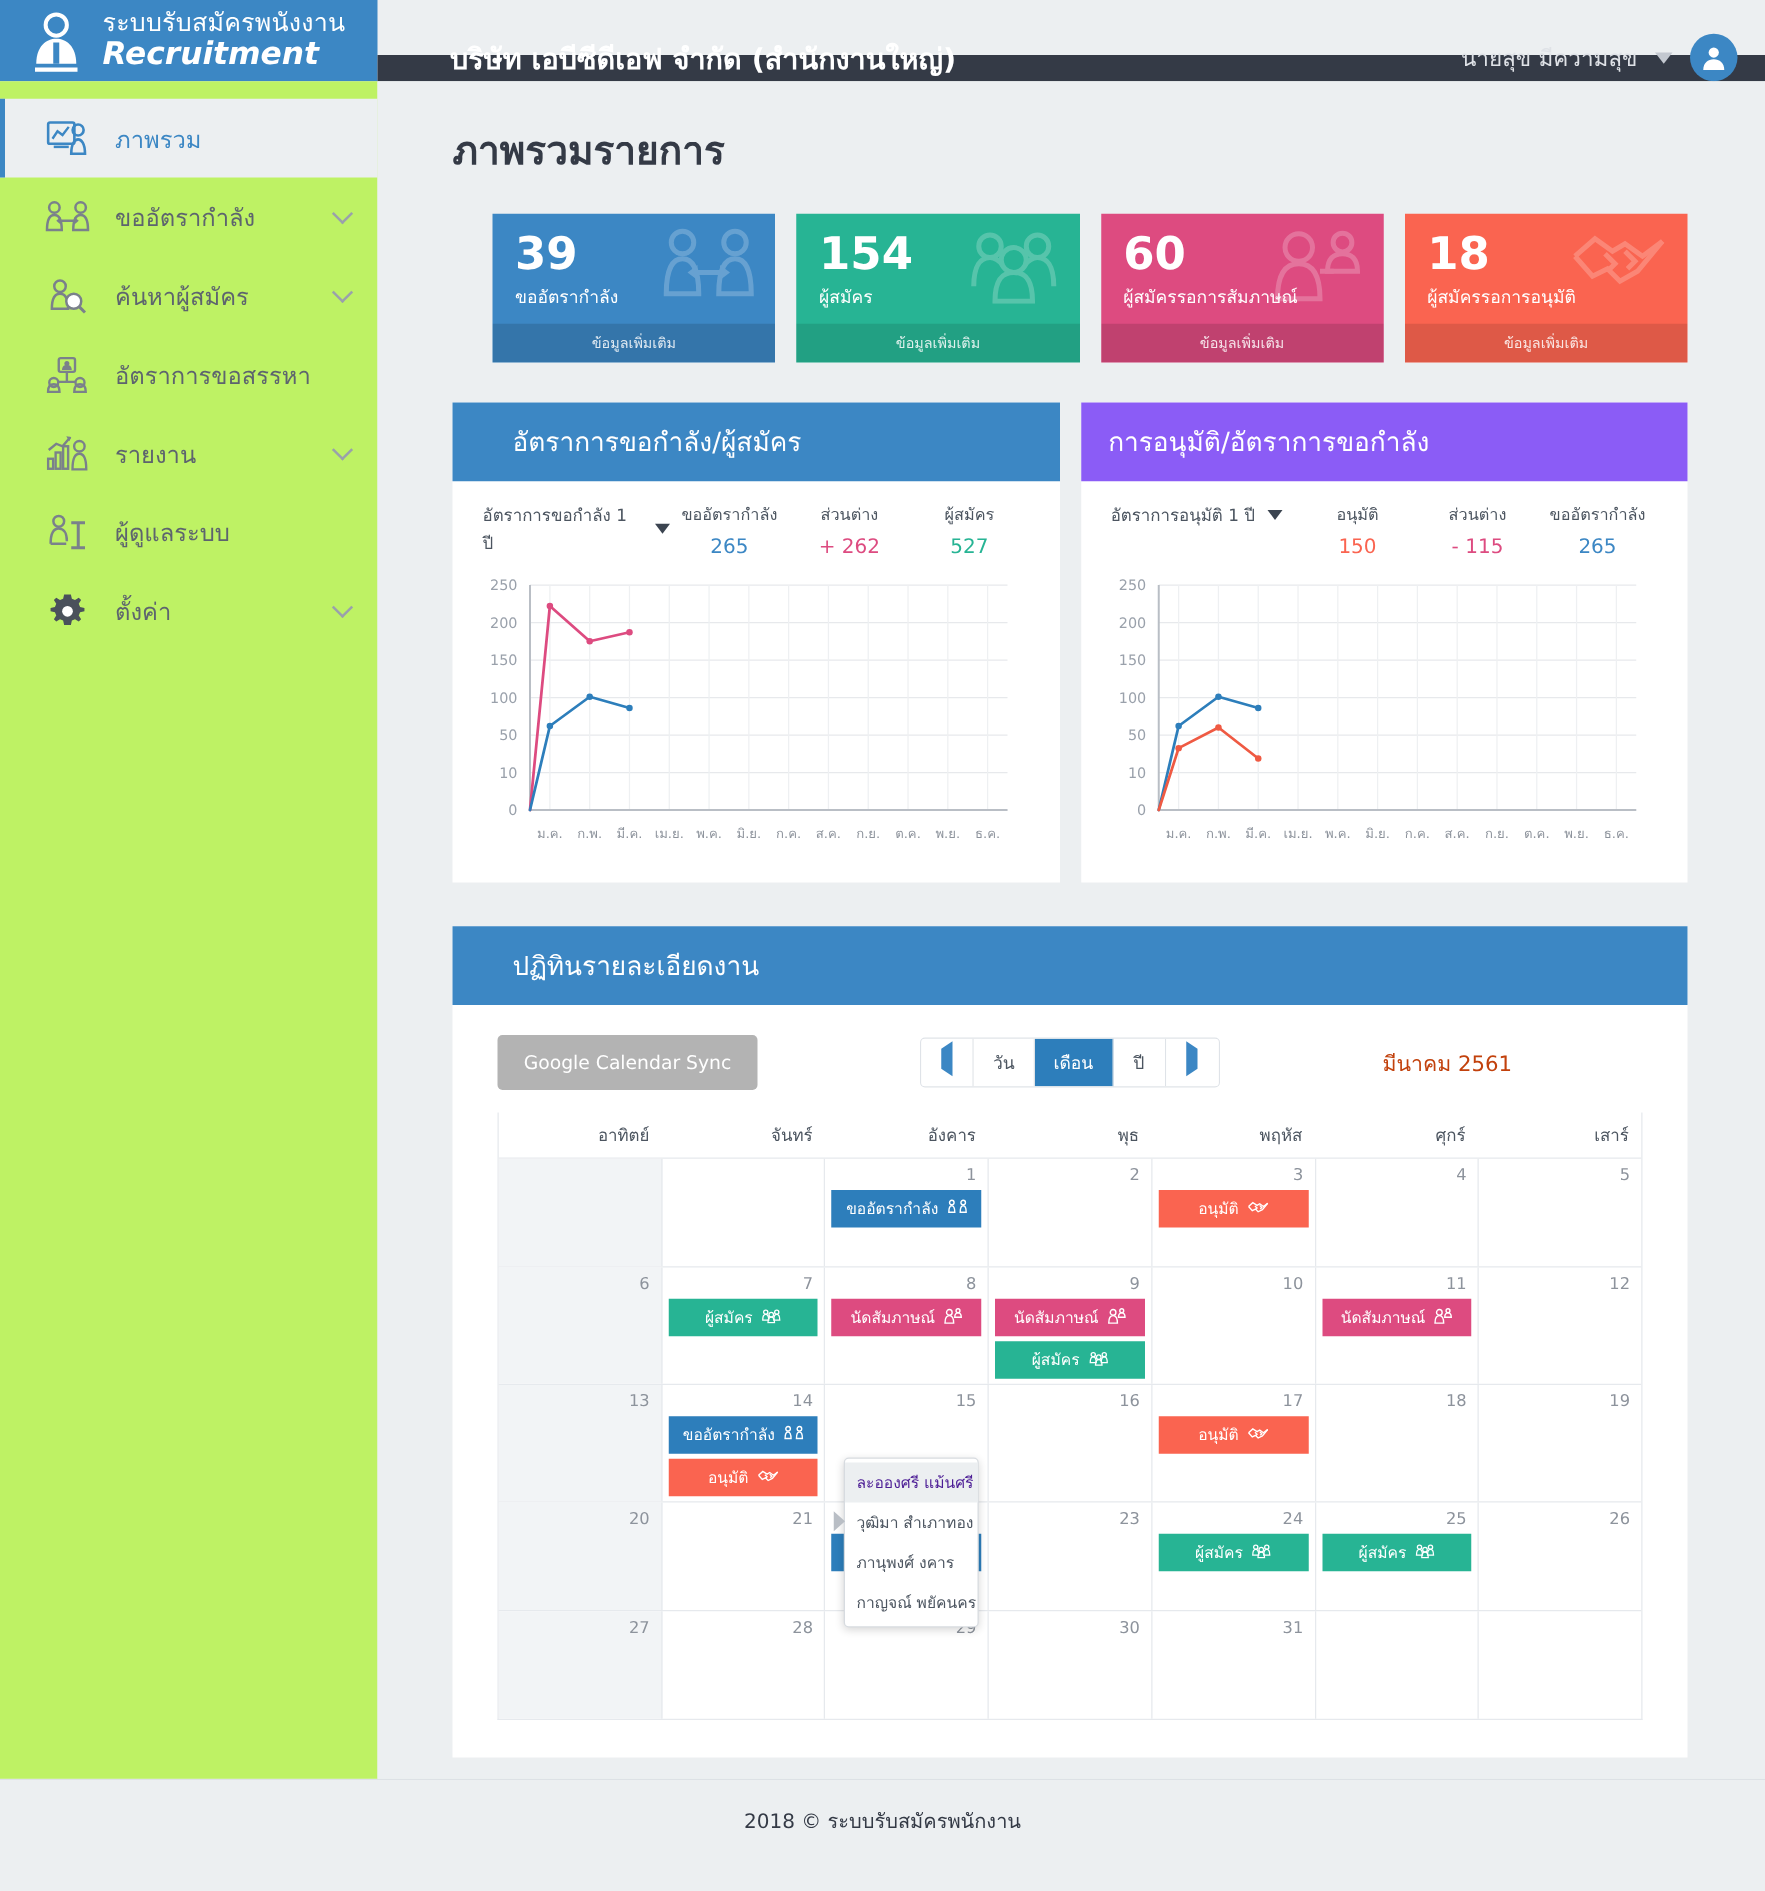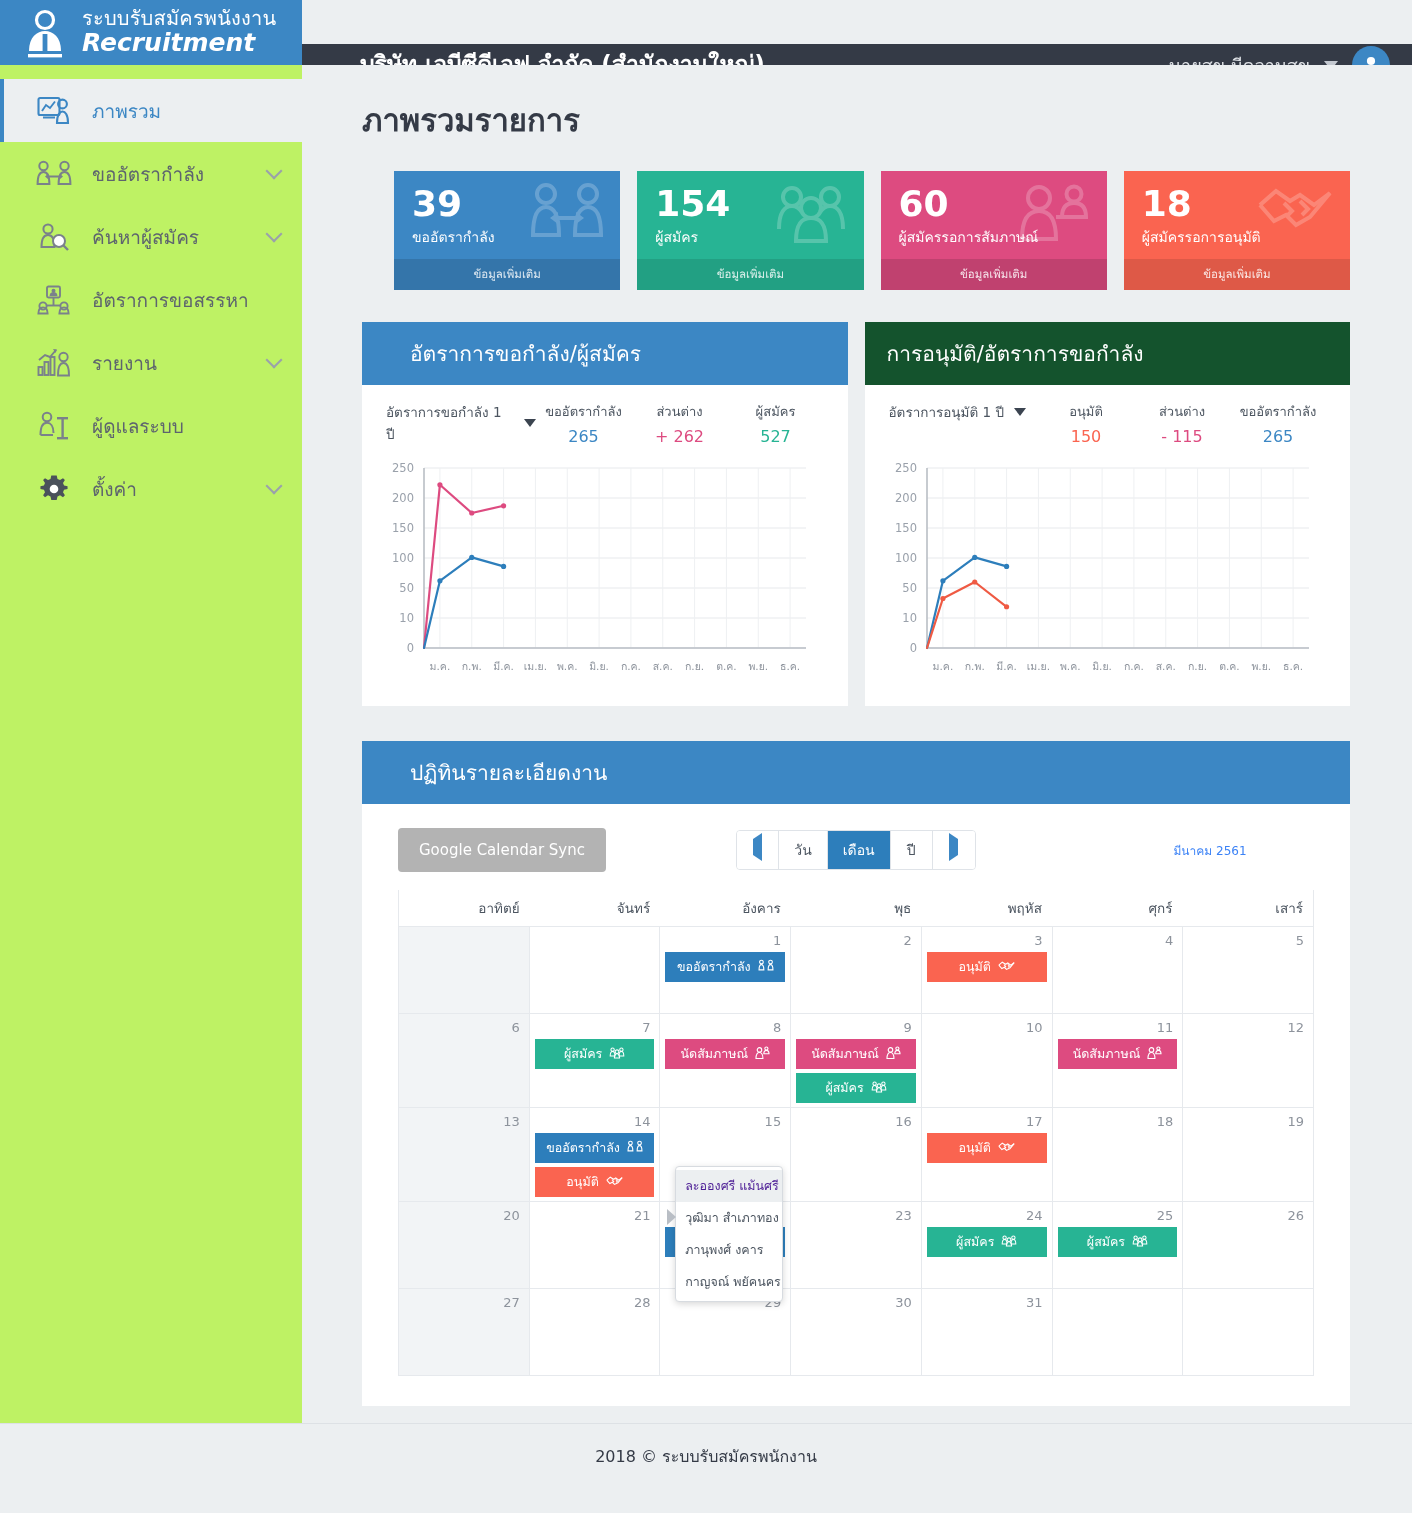--- a/index.html
+++ b/index.html
@@ -15,21 +15,21 @@
   .topbar { display: flex; height: 65px; width: 100%; }
   .brand {
     width: 302px; background: #3c87c4; color: #fff;
     display: flex; align-items: center; padding-left: 22px; gap: 14px;
   }
   .brand-logo { width: 46px; height: 52px; flex: 0 0 46px; }
   .brand-text { line-height: 1.05; }
   .brand-text .l1 { font-size: 20px; font-weight: 400; letter-spacing: .2px; }
   .brand-text .l2 { font-size: 25px; font-weight: bold; font-style: italic; margin-top: 1px; }
   .topbar-main {
-    flex: 1; background: #343a46; display: flex; align-items: flex-start;
+    flex: 1; background: #343a46; display: flex; align-items: flex-end;
     justify-content: space-between; padding: 2px 22px 0 58px; color: #fff; margin-top: 44px;
   }
   .company { font-size: 23px; font-weight: bold; }
   .user-area { display: flex; align-items: center; gap: 14px; }
   .user-name { font-size: 18px; color: #dfe2e7; }
   .caret-down {
     width: 0; height: 0; border-left: 7px solid transparent;
     border-right: 7px solid transparent; border-top: 9px solid #c3c8d0;
   }
   .avatar {
@@ -72,21 +72,21 @@
   .stat.c1 { background: #3c87c4; } .stat.c1 .stat-foot { background: rgba(0,0,0,.13); }
   .stat.c2 { background: #27b494; } .stat.c2 .stat-foot { background: rgba(0,0,0,.11); }
   .stat.c3 { background: #dd4b80; } .stat.c3 .stat-foot { background: rgba(0,0,0,.13); }
   .stat.c4 { background: #fa6450; } .stat.c4 .stat-foot { background: rgba(0,0,0,.11); }
 
   
   .charts { display: flex; gap: 17px; margin-bottom: 35px; }
   .panel { flex: 1; background: #fff; }
   .panel-head { padding: 15px 22px; font-size: 21px; color: #fff; }
   .panel-head.blue { background: #3c87c4; padding-left: 48px; }
-  .panel-head.red  { background: #14532d; }
+  .panel-head.red  { background: #8b5cf6; }
   .chart-meta { display: flex; align-items: flex-start; padding: 16px 24px 4px; }
   .meta-sel { display: flex; align-items: center; gap: 10px; font-size: 13.5px; color: #4c5560; flex: 1; }
   .meta-caret { width: 0;height:0;border-left:6px solid transparent;border-right:6px solid transparent;border-top:8px solid #3b4450; }
   .meta-col { width: 96px; text-align: center; }
   .meta-col .mk { font-size: 13px; color: #4c5560; }
   .meta-col .mv { font-size: 16px; margin-top: 5px; font-weight: 500; }
   .mv.blue { color: #3c87c4; } .mv.pink { color: #dd4b80; }
   .mv.green { color: #27b494; } .mv.red { color: #fa6450; }
   .plot { position: relative; height: 232px; margin: 8px 16px 16px 10px; }
   .plot svg { display: block; }
@@ -101,21 +101,21 @@
   }
   .view-group { display: flex; margin: 0 auto; border: 1px solid #dfe3e8; border-radius: 4px; overflow: hidden; background: #fff; }
   .vg-btn {
     padding: 8px 15px; font-size: 14px; color: #4c5560; background: #fff;
     border-right: 1px solid #dfe3e8; cursor: pointer; min-width: 42px; text-align: center;
   }
   .vg-btn:last-child { border-right: none; }
   .vg-btn.on { background: #2d7ebb; color: #fff; }
   .tri-l { width:0;height:0;border-top:6px solid transparent;border-bottom:6px solid transparent;border-right:9px solid #3c87c4; }
   .tri-r { width:0;height:0;border-top:6px solid transparent;border-bottom:6px solid transparent;border-left:9px solid #3c87c4; }
-  .cal-month { font-size: 12px; color: #3b82f6; width: 208px; text-align: center; }
+  .cal-month { font-size: 17px; color: #c2410c; width: 208px; text-align: left; }
 
   .cal-grid { margin: 0 36px; border: 1px solid #e6e9ed; border-top: none; }
   .cal-head { display: flex; }
   .cal-head div { flex: 1; text-align: right; padding: 7px 10px; font-size: 13.5px; color: #4c5560; }
   .cal-week { display: flex; border-top: 1px solid #e6e9ed; }
   .cal-cell { flex: 1; min-height: 86px; border-right: 1px solid #e6e9ed; padding: 5px 5px 0; position: relative; }
   .cal-cell:last-child { border-right: none; }
   .cal-cell.off { background: #f2f4f6; }
   .daynum { text-align: right; font-size: 13px; color: #8d939c; padding: 1px 4px 4px; }
   .ev {

